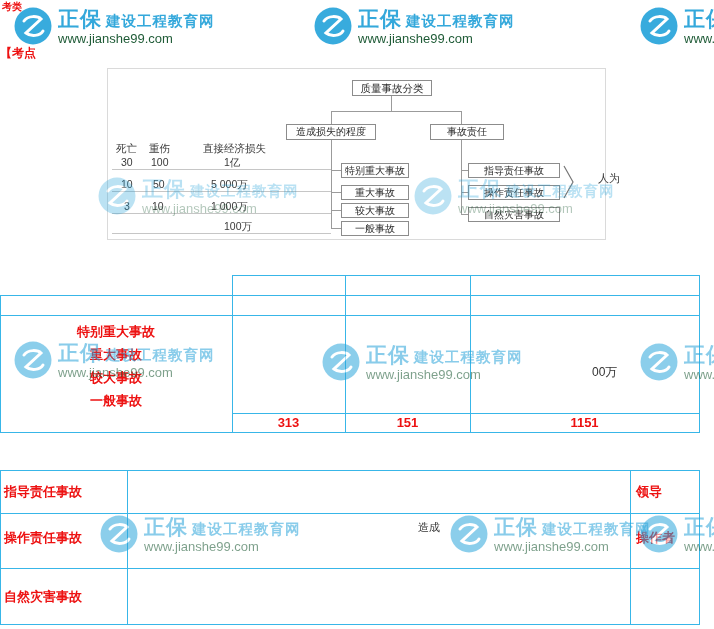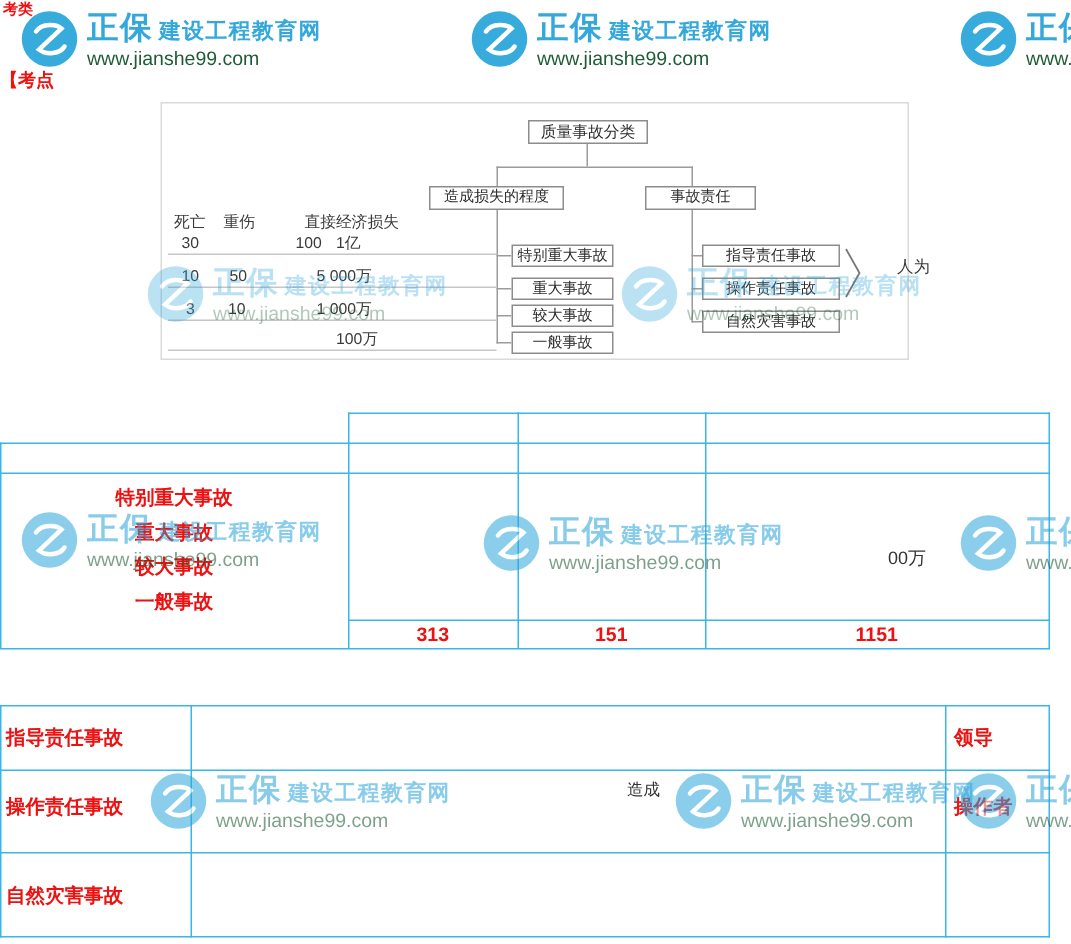--- a/index.html
+++ b/index.html
@@ -81,21 +81,21 @@
     <svg style="position:absolute;left:455px;top:95px;" width="12" height="38" viewBox="0 0 12 38">
       <path d="M1 2 L10 18 L1 34" fill="none" stroke="#777" stroke-width="1.2"></path>
     </svg>
     <span class="dtext" style="left:490px;top:103px;font-size:11px;">人为</span>
 
     <span class="dtext" style="left:8px;top:73px;">死亡</span>
     <span class="dtext" style="left:41px;top:73px;">重伤</span>
     <span class="dtext" style="left:95px;top:73px;">直接经济损失</span>
 
     <span class="dtext" style="left:13px;top:87px;">30</span>
-    <span class="dtext" style="left:43px;top:87px;margin-left:46px;">100</span>
+    <span class="dtext" style="left:43px;top:87px;">100</span>
     <span class="dtext" style="left:116px;top:87px;">1亿</span>
     <div class="ll" style="left:4px;top:100px;width:219px;"></div>
 
     <span class="dtext" style="left:13px;top:109px;">10</span>
     <span class="dtext" style="left:45px;top:109px;">50</span>
     <span class="dtext" style="left:103px;top:109px;">5 000万</span>
     <div class="ll" style="left:4px;top:122px;width:219px;"></div>
 
     <span class="dtext" style="left:16px;top:131px;">3</span>
     <span class="dtext" style="left:44px;top:131px;">10</span>

